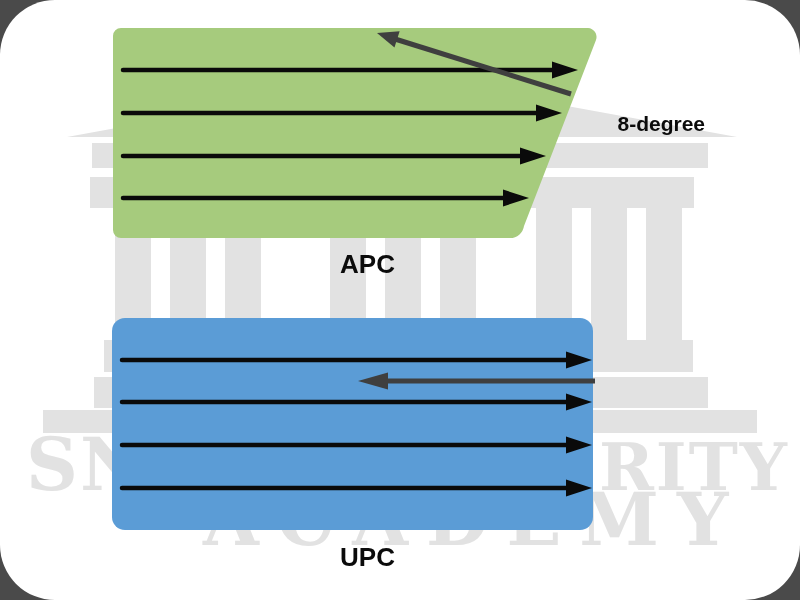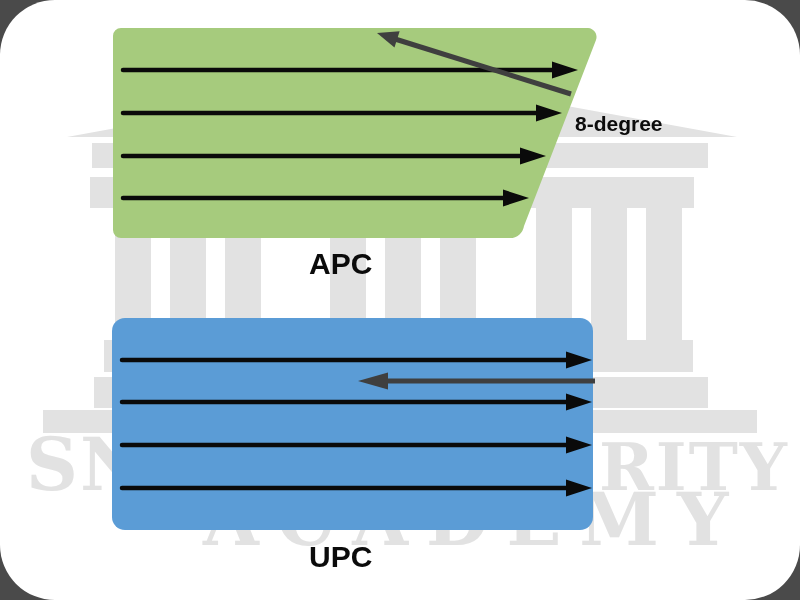--- a/index.html
+++ b/index.html
@@ -7,23 +7,23 @@
     width:800px;height:600px;position:relative;overflow:hidden;
     background:var(--frame_bg,#4a4a4a);
     font-family:"Liberation Sans","DejaVu Sans",sans-serif;
   }
   .canvas{
     position:absolute;inset:0;background:#ffffff;border-radius:55px;
   }
   svg.scene{position:absolute;left:0;top:0;width:800px;height:600px;}
   .label{
     position:absolute;font-weight:bold;color:#0b0b0b;
-    text-align:left;user-select:none;
+    text-align:right;user-select:none;
   }
-  .connector-label{left:309px;width:100px;font-size:30px;line-height:34px;}
+  .connector-label{left:295px;width:100px;font-size:26px;line-height:34px;}
   #apc-label{top:247px;}
   #upc-label{top:540px;}
   #angle-note{left:575px;top:111px;width:130px;font-size:21px;line-height:25px;font-weight:bold;}
   .wm-text{
     font-family:"DejaVu Serif","Liberation Serif",serif;
     font-weight:bold;
     fill:var(--watermark,#e2e2e2);
   }
   .wm-shape{fill:var(--watermark,#e2e2e2);}
 </style>

